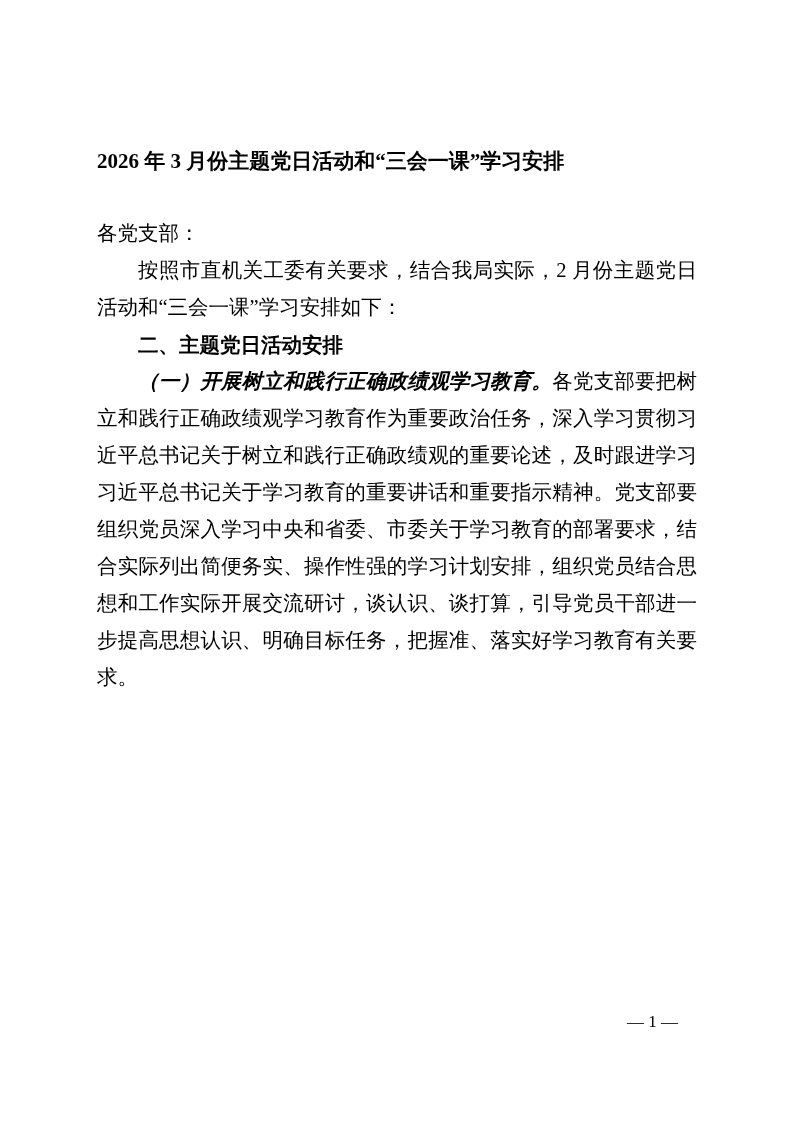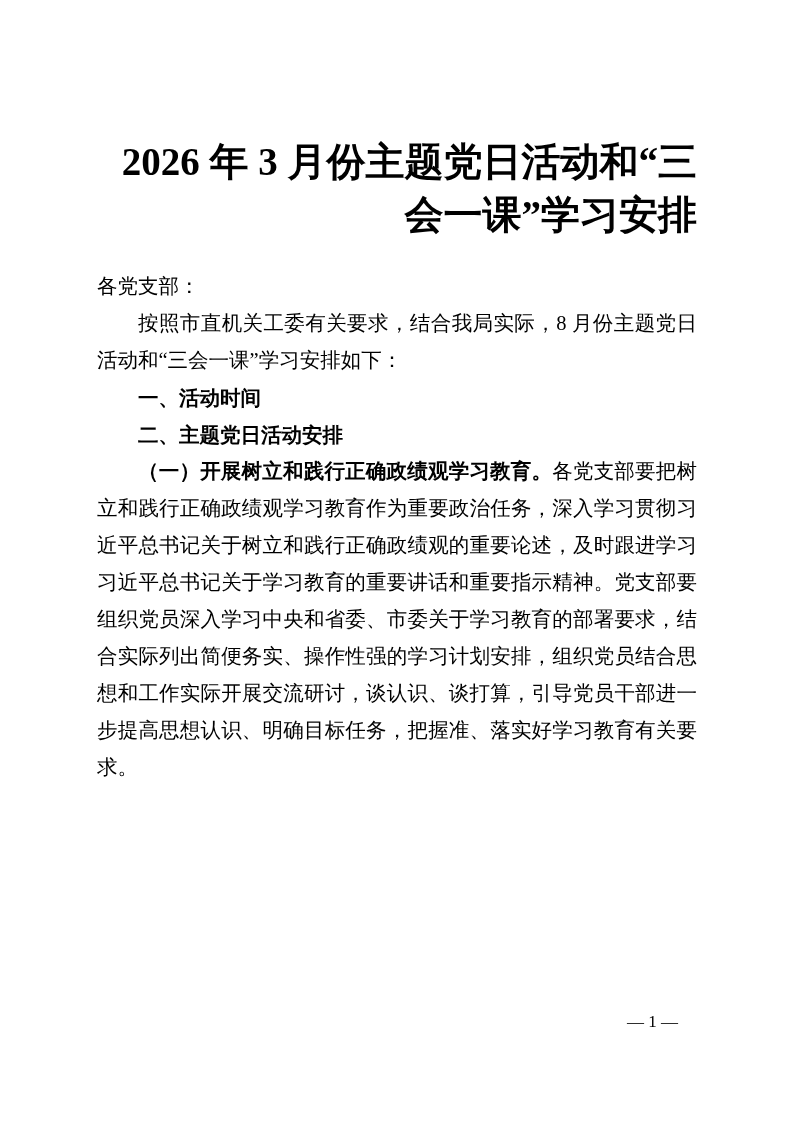--- a/index.html
+++ b/index.html
@@ -18,23 +18,23 @@
   .doc {
     position: absolute;
     left: 97px;
     top: 135px;
     width: 600px;
   }
   .doc-title {
     margin: 0;
     font-family: "Liberation Serif", "DejaVu Serif", serif;
     font-weight: bold;
-    font-size: 39px;
+    font-size: 21px;
     line-height: 53px;
-    text-align: right;
+    text-align: left;
     color: #000000;
   }
   .doc-body {
     margin-top: 27px;
     font-family: "Liberation Serif", "DejaVu Serif", serif;
     font-size: 20.5px;
     line-height: 37px;
     text-align: justify;
     color: #000000;
   }
@@ -52,20 +52,21 @@
   p.heading-para {
     text-indent: 2em;
     font-family: "Liberation Sans", "DejaVu Sans", sans-serif;
     font-weight: bold;
   }
   p.item-para {
     text-indent: 2em;
   }
   .item-lead {
     font-weight: bold;
+    font-style: italic;
   }
   p.continued {
     text-align-last: justify;
   }
   .page-number {
     position: absolute;
     top: 1012px;
     right: 115px;
     font-family: "Liberation Serif", "DejaVu Serif", serif;
     font-size: 17px;
@@ -75,20 +76,19 @@
   }
 </style>
 </head>
 <body>
 
 <div class="page">
   <div class="doc">
     <h1 class="doc-title">2026 年 3 月份主题党日活动和“三会一课”学习安排</h1>
     <div class="doc-body">
         <p class="salutation-para">各党支部：</p>
-        <p class="body-para">按照市直机关工委有关要求，结合我局实际，8 月份主题党日活动和“三会一课”学习安排如下：</p>
-        <p class="heading-para">一、活动时间</p>
+        <p class="body-para">按照市直机关工委有关要求，结合我局实际，2 月份主题党日活动和“三会一课”学习安排如下：</p>
         <p class="heading-para">二、主题党日活动安排</p>
         <p class="item-para"><span class="item-lead">（一）开展树立和践行正确政绩观学习教育。</span>各党支部要把树立和践行正确政绩观学习教育作为重要政治任务，深入学习贯彻习近平总书记关于树立和践行正确政绩观的重要论述，及时跟进学习习近平总书记关于学习教育的重要讲话和重要指示精神。党支部要组织党员深入学习中央和省委、市委关于学习教育的部署要求，结合实际列出简便务实、操作性强的学习计划安排，组织党员结合思想和工作实际开展交流研讨，谈认识、谈打算，引导党员干部进一步提高思想认识、明确目标任务，把握准、落实好学习教育有关要求。</p>
       </div>
   </div>
   <div class="page-number">— 1 —</div>
 </div>
 
 </body></html>

